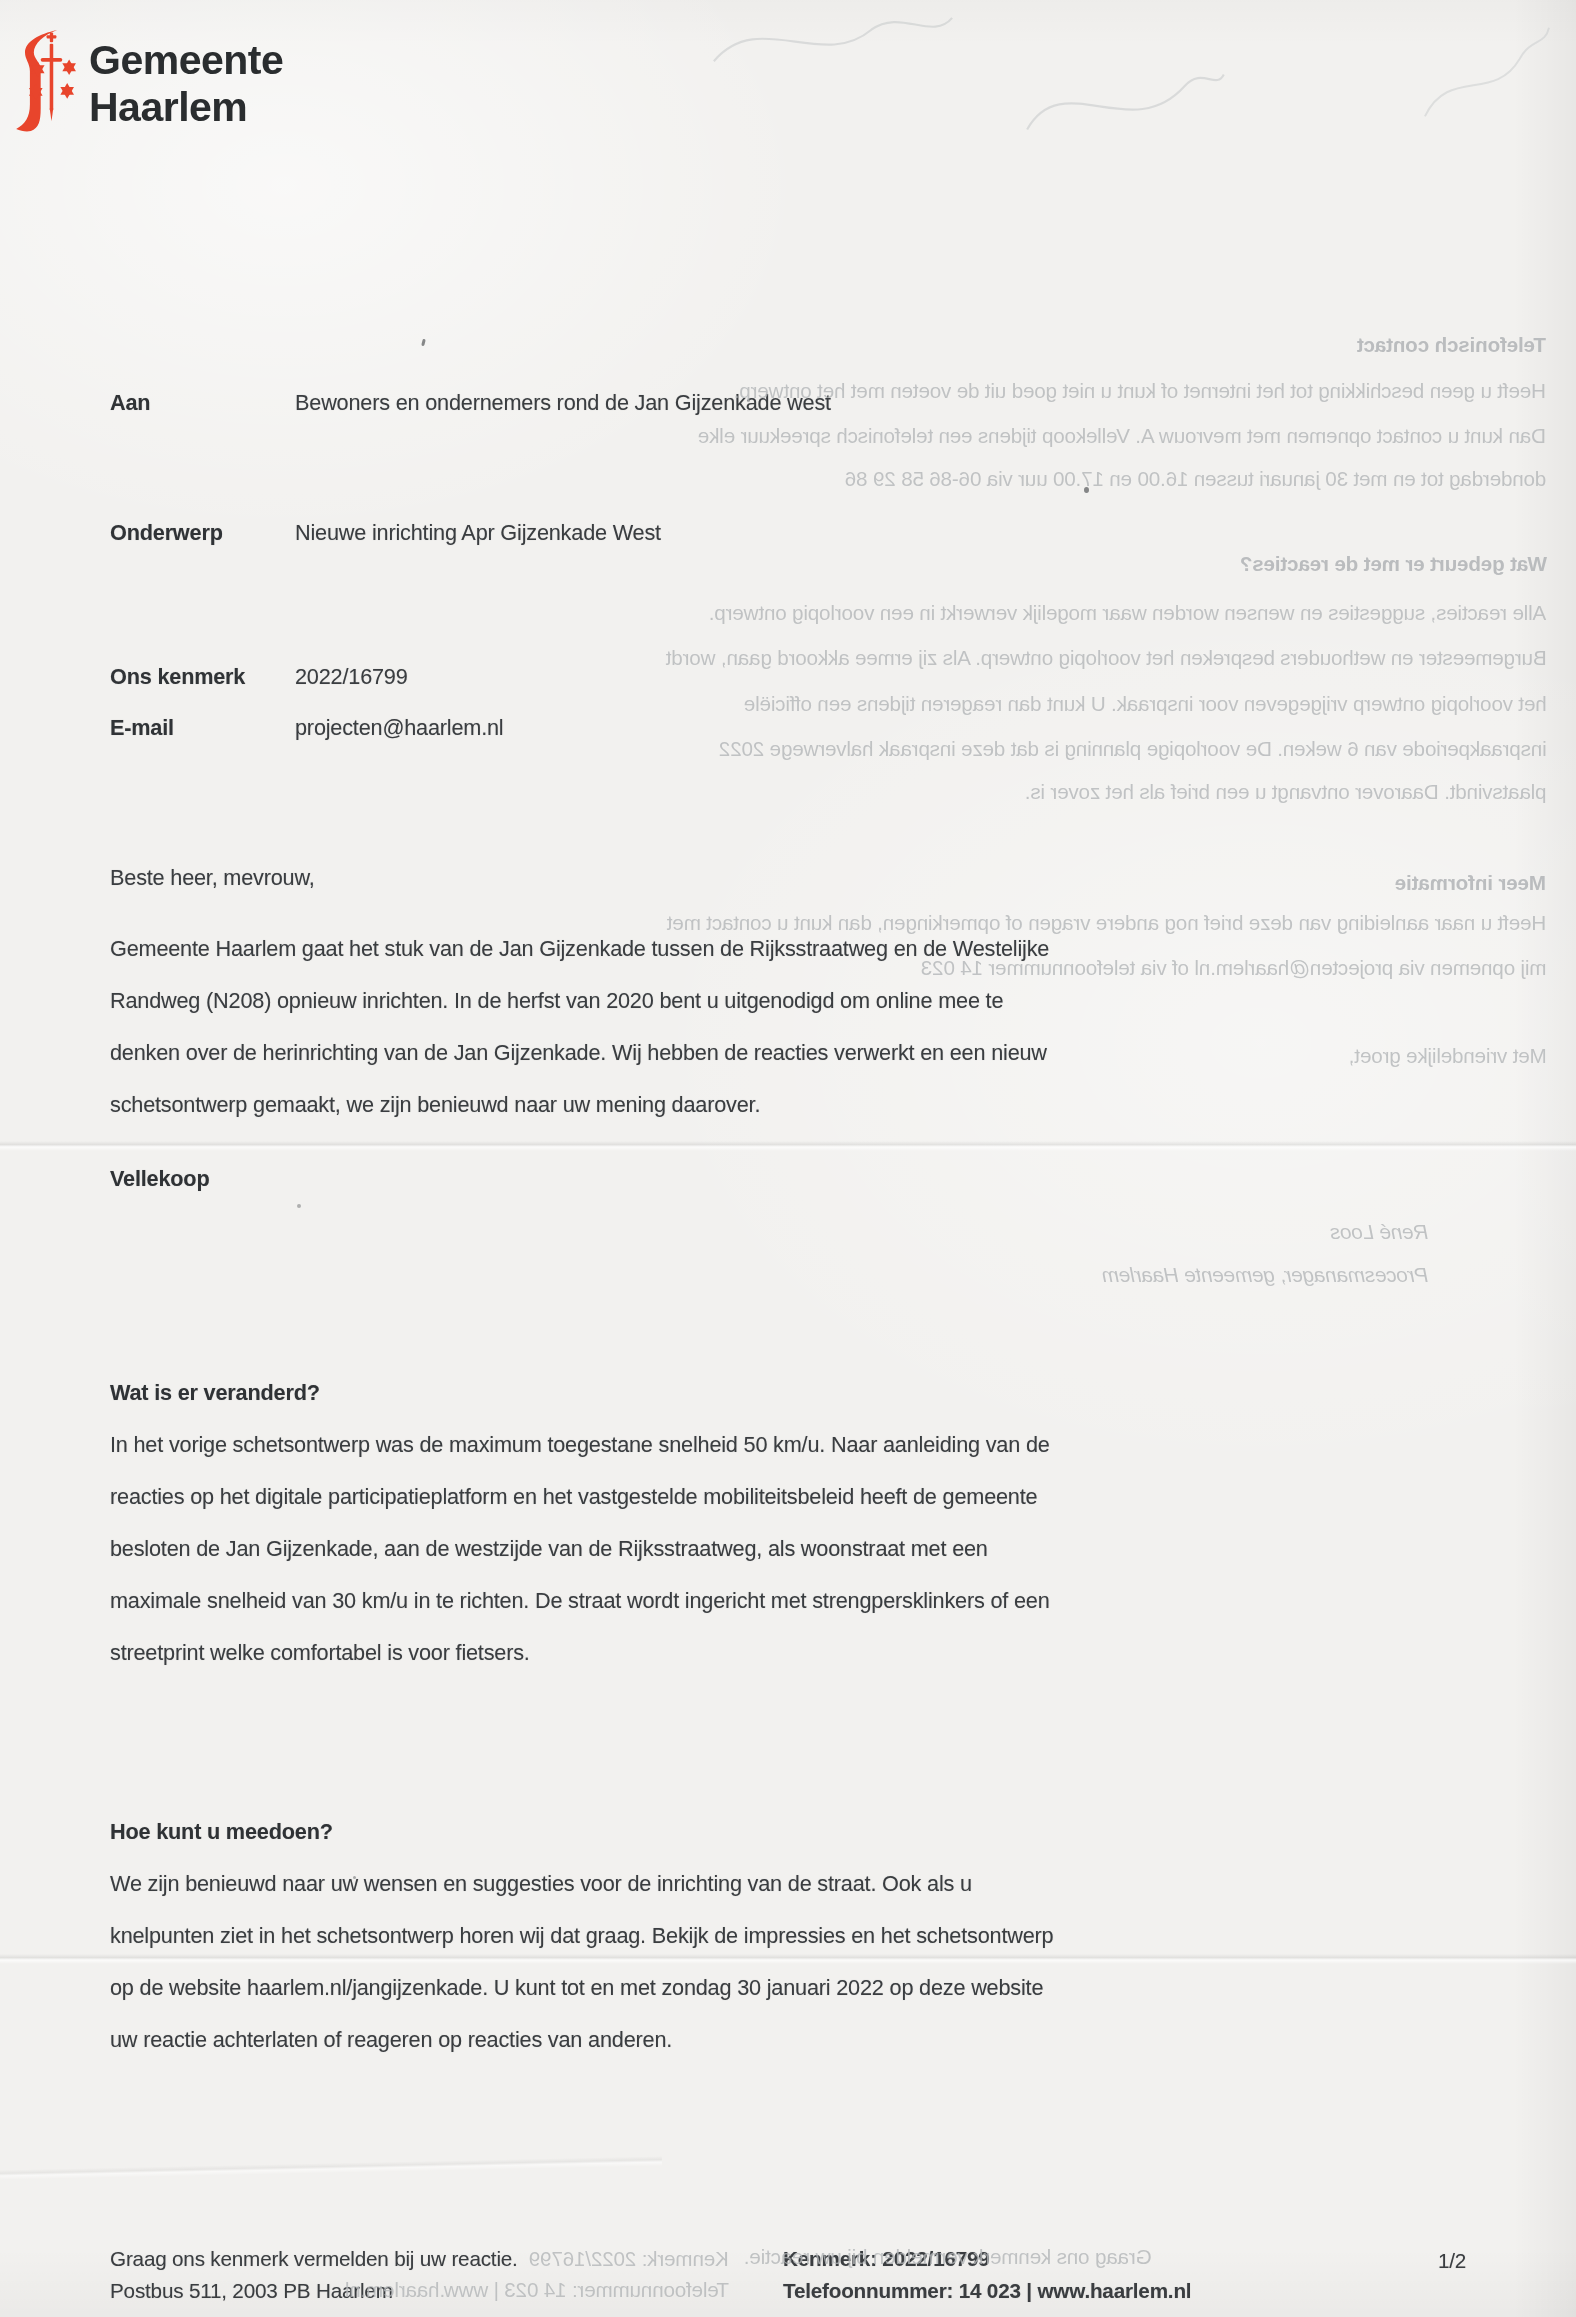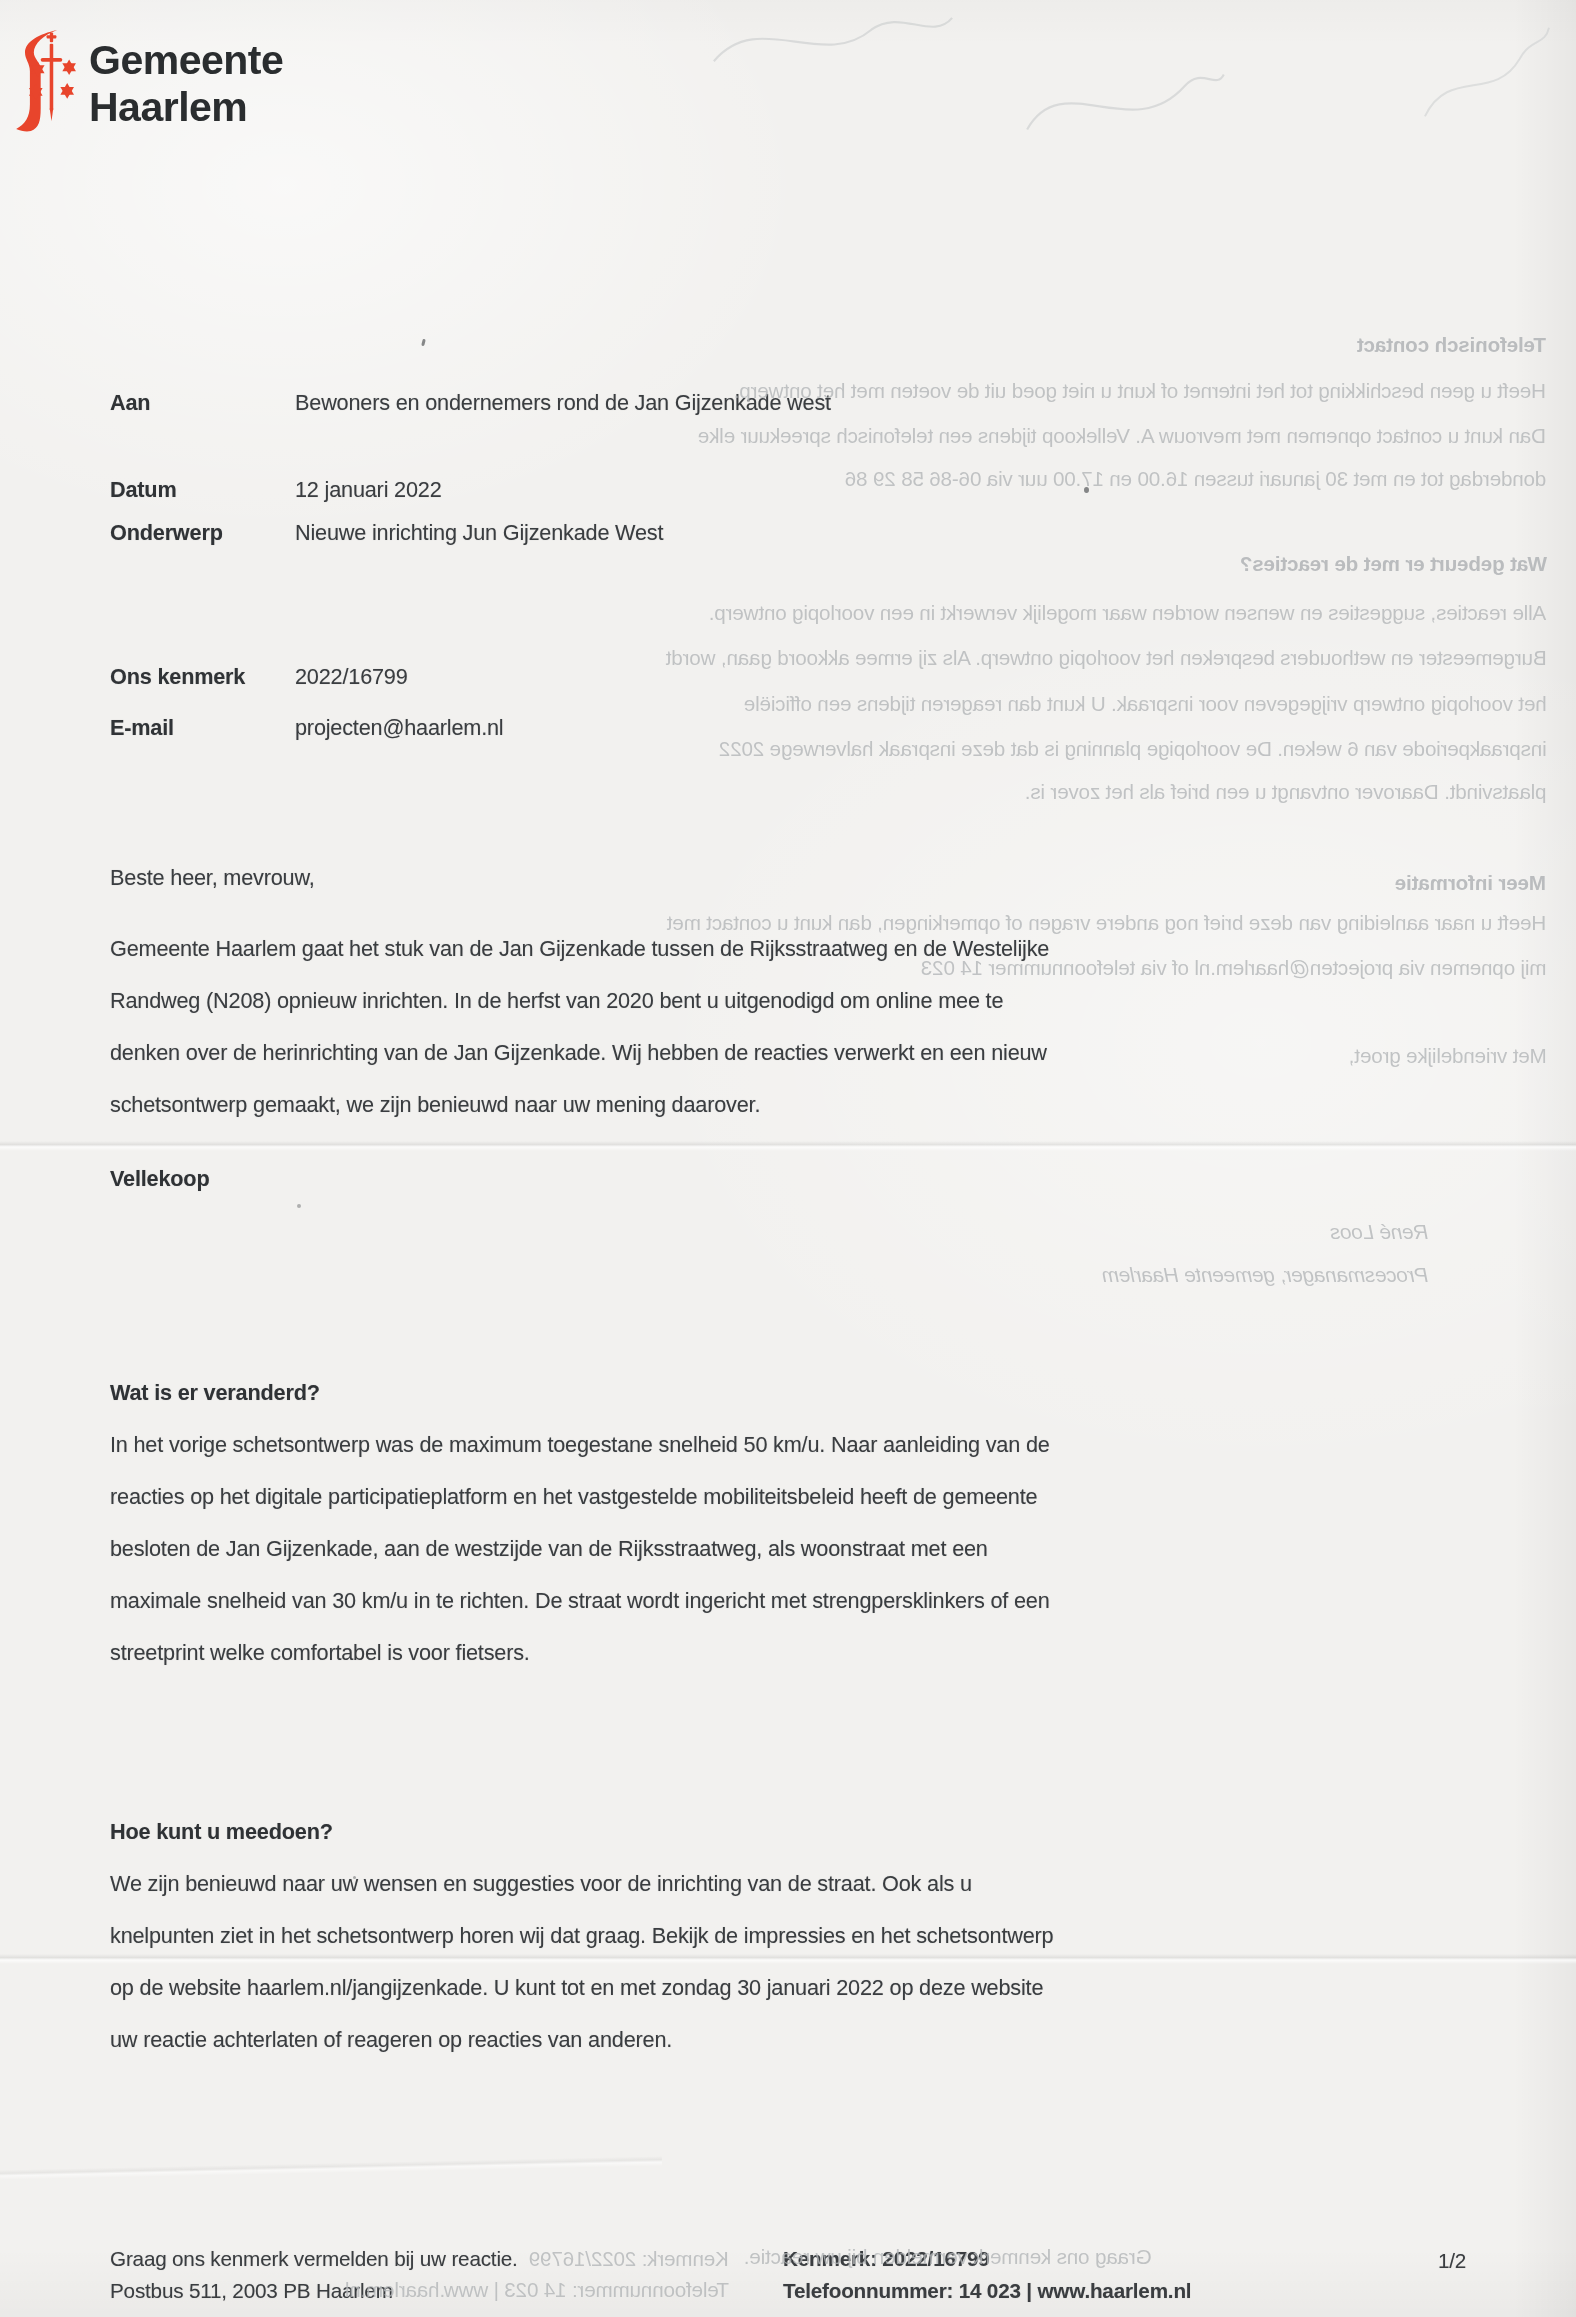--- a/index.html
+++ b/index.html
@@ -119,25 +119,22 @@
       <polygon points="52,54 58.93,66 45.07,66"></polygon>
         <polygon points="52,70 58.93,58 45.07,58"></polygon>
     </g>
   </svg>
   <div id="row-aan" class="abs meta-row">
     <span class="lbl">Aan</span><span class="val">Bewoners en ondernemers rond de Jan Gijzenkade west</span>
   </div>
 
   <div id="logo-text" class="abs">Gemeente
 Haarlem</div>
-  <div id="row-datum" class="abs meta-row">
-    <span class="lbl">Datum</span><span class="val">12 januari 2022</span>
-  </div>
   <div id="row-onderwerp" class="abs meta-row">
-    <span class="lbl">Onderwerp</span><span class="val">Nieuwe inrichting Jun Gijzenkade West</span>
+    <span class="lbl">Onderwerp</span><span class="val">Nieuwe inrichting Apr Gijzenkade West</span>
   </div>
   <div id="row-kenmerk" class="abs meta-row">
     <span class="lbl">Ons kenmerk</span><span class="val">2022/16799</span>
   </div>
   <div id="row-email" class="abs meta-row">
     <span class="lbl">E-mail</span><span class="val">projecten@haarlem.nl</span>
   </div>
 
   <div id="salutation" class="abs salutation">Beste heer, mevrouw,</div>
 

